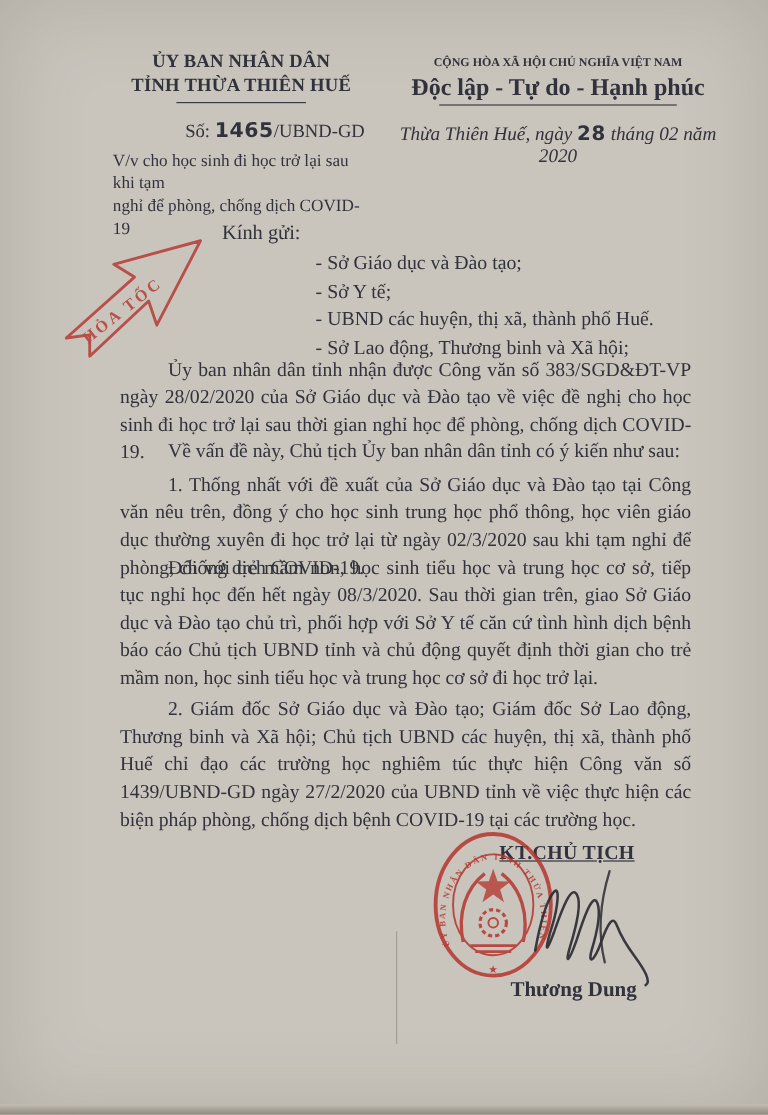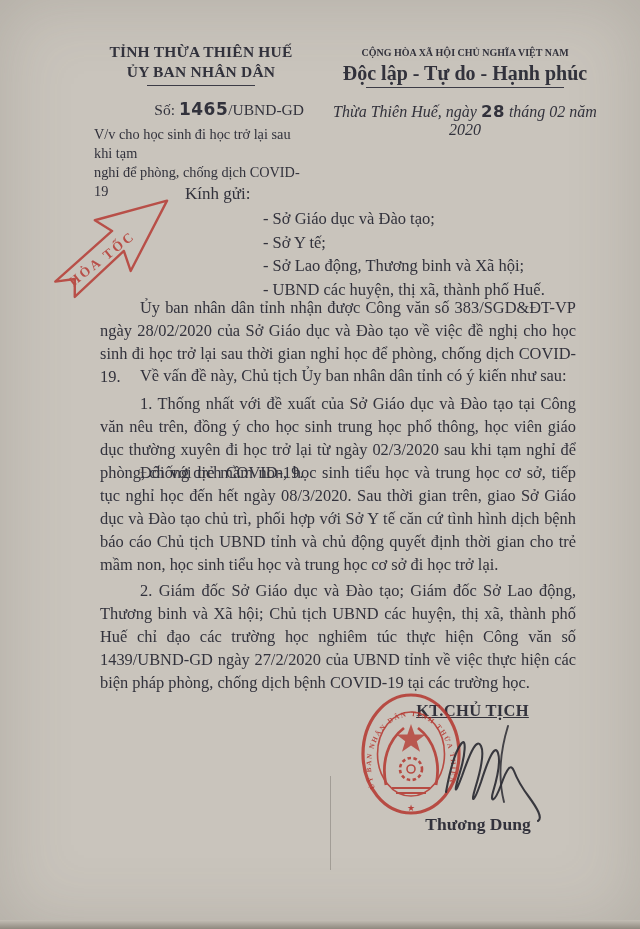--- a/index.html
+++ b/index.html
@@ -40,22 +40,22 @@
   .bottom-edge { left:0; top:920px; width:640px; height:9px;
     background:linear-gradient(#c3beb5, #8f897f); }
   svg text { font-family:"Liberation Serif","DejaVu Serif",serif; }
 </style>
 </head>
 <body>
 
 <div class="page">
 
   <div class="abs hdr-left ctr">
+    <div class="b">ỦY BAN NHÂN DÂN</div>
     <div class="b">TỈNH THỪA THIÊN HUẾ</div>
-    <div class="b">ỦY BAN NHÂN DÂN</div>
     <div class="rule rule-org"></div>
   </div>
 
   <div class="abs hdr-right ctr">
     <div class="b" style="font-size:10px;">CỘNG HÒA XÃ HỘI CHỦ NGHĨA VIỆT NAM</div>
     <div class="b" style="font-size:20px;">Độc lập - Tự do - Hạnh phúc</div>
     <div class="rule rule-motto"></div>
   </div>
 
   <div class="abs so-line ctr">
@@ -76,22 +76,22 @@
       <path d="M14,42 L90,37 L83,18 L152,47 L80,80 L87,60 L20,66 L31,52 Z" fill="none" stroke="#b5362f" stroke-width="2.4" stroke-linejoin="round"></path>
       <text x="25" y="57" font-size="13.5" font-weight="bold" letter-spacing="2.5" fill="#b5362f">HỎA TỐC</text>
     </g>
   </svg>
 
   <div class="abs salutation">Kính gửi:</div>
 
   <div class="abs recipients">
     <div>- Sở Giáo dục và Đào tạo;</div>
     <div>- Sở Y tế;</div>
+    <div>- UBND các huyện, thị xã, thành phố Huế.</div>
     <div>- Sở Lao động, Thương binh và Xã hội;</div>
-    <div>- UBND các huyện, thị xã, thành phố Huế.</div>
   </div>
 
   <div class="abs para p1">Ủy ban nhân dân tỉnh nhận được Công văn số 383/SGD&amp;ĐT-VP ngày 28/02/2020 của Sở Giáo dục và Đào tạo về việc đề nghị cho học sinh đi học trở lại sau thời gian nghỉ học để phòng, chống dịch COVID-19.</div>
   <div class="abs para p2">Về vấn đề này, Chủ tịch Ủy ban nhân dân tỉnh có ý kiến như sau:</div>
   <div class="abs para p3">1. Thống nhất với đề xuất của Sở Giáo dục và Đào tạo tại Công văn nêu trên, đồng ý cho học sinh trung học phổ thông, học viên giáo dục thường xuyên đi học trở lại từ ngày 02/3/2020 sau khi tạm nghỉ để phòng, chống dịch COVID-19.</div>
   <div class="abs para p4">Đối với trẻ mầm non, học sinh tiểu học và trung học cơ sở, tiếp tục nghỉ học đến hết ngày 08/3/2020. Sau thời gian trên, giao Sở Giáo dục và Đào tạo chủ trì, phối hợp với Sở Y tế căn cứ tình hình dịch bệnh báo cáo Chủ tịch UBND tỉnh và chủ động quyết định thời gian cho trẻ mầm non, học sinh tiểu học và trung học cơ sở đi học trở lại.</div>
   <div class="abs para p5">2. Giám đốc Sở Giáo dục và Đào tạo; Giám đốc Sở Lao động, Thương binh và Xã hội; Chủ tịch UBND các huyện, thị xã, thành phố Huế chỉ đạo các trường học nghiêm túc thực hiện Công văn số 1439/UBND-GD ngày 27/2/2020 của UBND tỉnh về việc thực hiện các biện pháp phòng, chống dịch bệnh COVID-19 tại các trường học.</div>
 
 
   <div class="abs sig-title t1 ctr b">KT.CHỦ TỊCH</div>

